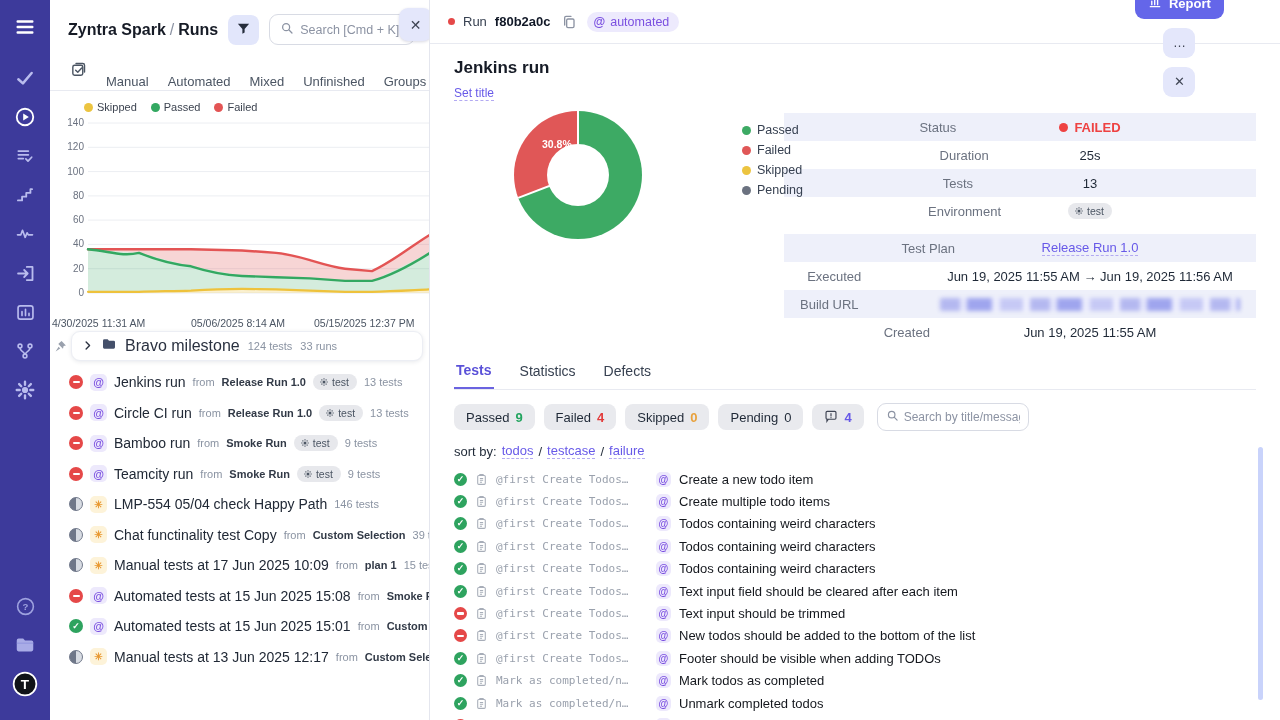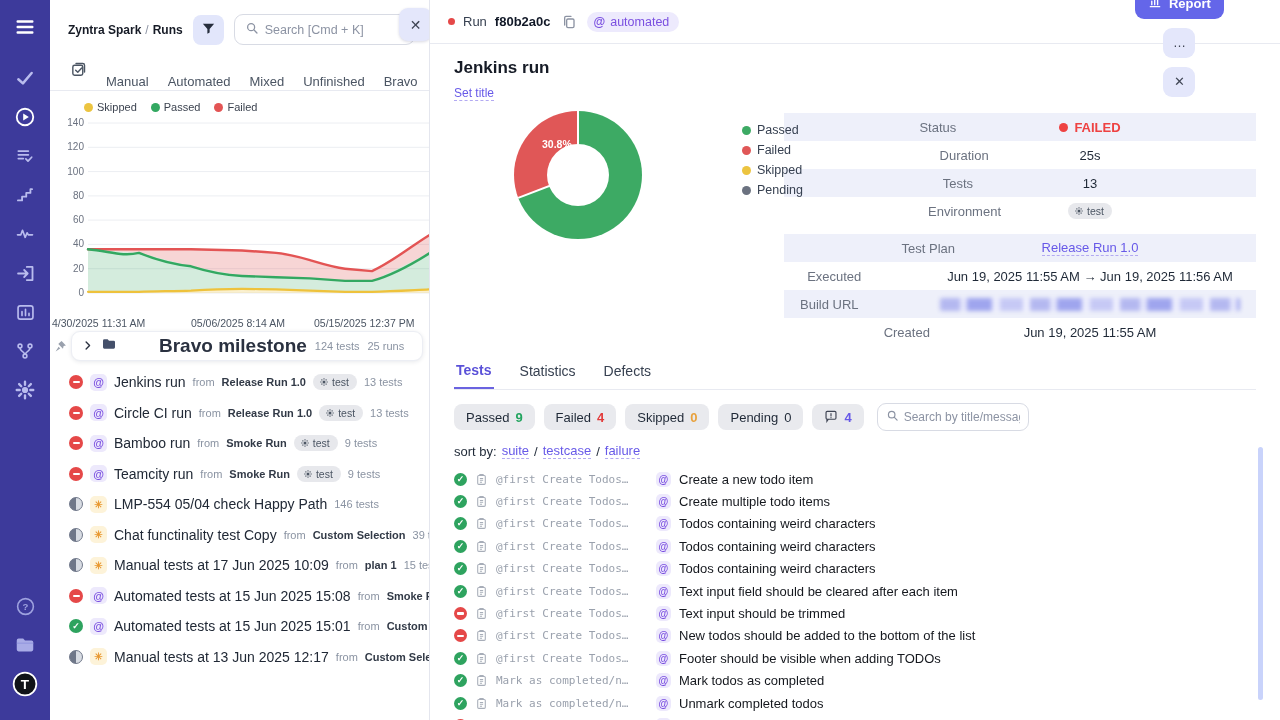--- a/index.html
+++ b/index.html
@@ -10,42 +10,42 @@
   
   .sidebar { width:50px; background:#3d3a9b; display:flex; flex-direction:column; align-items:center; padding:14px 0 10px; flex:0 0 50px; }
   .sb-icon { width:26px; height:26px; display:flex; align-items:center; justify-content:center; margin-bottom:13px; cursor:pointer; }
   .sb-icon svg { display:block; }
   .sb-spacer { flex:1; }
   .sb-gap { height:12px; }
 
   
   .left-panel { width:380px; flex:0 0 380px; border-right:1px solid #e4e6ee; position:relative; background:#fff; overflow:hidden; }
   .lp-header { display:flex; align-items:center; padding:14px 14px 0 18px; gap:10px; position:relative; }
-  .lp-title { font-size:12px; font-weight:bold; color:#161b26; white-space:nowrap; }
+  .lp-title { font-size:16px; font-weight:bold; color:#161b26; white-space:nowrap; }
   .lp-title .sep { color:#8c93a3; font-weight:normal; padding:0 4px; }
   .filter-btn { width:31px; height:30px; border:none; background:#e2e6fb; border-radius:8px; display:flex; align-items:center; justify-content:center; cursor:pointer; flex:0 0 auto; }
   .search-box { flex:1; height:31px; border:1px solid #d8dbe4; border-radius:9px; display:flex; align-items:center; padding:0 10px; gap:6px; background:#fff; min-width:0; }
   .search-box input { border:none; outline:none; font-size:12.5px; color:#374151; width:100%; background:transparent; font-family:"Liberation Sans",sans-serif; }
   .search-box input::placeholder { color:#8c93a3; }
   .collapse-btn { position:absolute; right:-3px; top:8px; width:33px; height:33px; background:#e4e7fb; border:none; border-radius:9px; font-size:14px; color:#3f4554; cursor:pointer; box-shadow:0 1px 3px rgba(40,40,90,.18); z-index:5; }
   .lp-tabs { display:flex; align-items:center; gap:19px; padding:0 14px 0 20px; height:42px; border-bottom:1px solid #e8eaf1; margin-top:4px; }
   .lp-tab { background:none; border:none; font-size:13px; color:#4b5563; cursor:pointer; font-family:"Liberation Sans",sans-serif;margin-top:24px; }
   .select-icon { display:flex; cursor:pointer; }
 
   .lp-chart { padding:10px 0 0 14px; position:relative; }
   .legend-row { display:flex; gap:14px; align-items:center; padding-left:20px; margin-bottom:2px; }
   .legend-item { display:flex; align-items:center; gap:4px; font-size:11px; color:#3c4350; }
   .dot { width:9px; height:9px; border-radius:50%; display:inline-block; }
   .x-labels { position:relative; height:16px; font-size:10.5px; color:#4b5563; }
   .x-labels span { position:absolute; top:16px; white-space:nowrap; }
 
   .folder-row { display:flex; align-items:center; margin:14px 6px 6px 4px; gap:4px; }
   .pin-icon { flex:0 0 auto; display:flex; }
   .folder-card { flex:1; background:#fff; border:1px solid #eceef4; box-shadow:0 1px 4px rgba(30,35,70,.10); border-radius:9px; height:30px; display:flex; align-items:center; gap:8px; padding:0 10px; cursor:pointer; }
-  .folder-name { font-size:19px; font-weight:bold; color:#2a3140;margin-left:34px; }
+  .folder-name { font-size:16px; font-weight:normal; color:#2a3140; }
   .folder-meta { font-size:11px; color:#8a93a2; }
 
   .runs-list { list-style:none; }
   .run-row { display:flex; align-items:center; gap:7px; height:30.5px; padding-left:19px; white-space:nowrap; overflow:hidden; cursor:pointer; }
   .st { width:14px; height:14px; border-radius:50%; flex:0 0 auto; display:flex; align-items:center; justify-content:center; color:#fff; font-size:10px; font-weight:bold; line-height:1; }
   .st-failed { background:#e54848; }
   .st-failed::before { content:""; width:7px; height:2.2px; background:#fff; border-radius:1px; }
   .st-passed { background:#2ea35f; }
   .st-passed::before { content:"✓"; font-size:9px; }
   .st-half { background:linear-gradient(90deg,#6f7789 50%,#d8dce3 50%); border:1.5px solid #6f7789; }
@@ -241,21 +241,21 @@
         <svg width="17" height="17" viewBox="0 0 24 24" fill="none" stroke="#4b5563" stroke-width="2">
             <rect x="4" y="6" width="14" height="14" rx="2.5"></rect>
             <path d="M8 13l3 3 5.5-6" stroke-linejoin="round" stroke-linecap="round"></path>
             <path d="M8.5 3.5H18a2.5 2.5 0 012.5 2.5v9.5" stroke-linecap="round"></path>
           </svg>
       </span>
       <button class="lp-tab">Manual</button>
       <button class="lp-tab">Automated</button>
       <button class="lp-tab">Mixed</button>
       <button class="lp-tab">Unfinished</button>
-      <button class="lp-tab">Bravo</button>
+      <button class="lp-tab">Groups</button>
     </div>
 
     <div class="lp-chart">
       <div class="legend-row">
         <span class="legend-item">
             <span class="dot" style="background:#ecc440"></span>
             <span>Skipped</span>
           </span>
         <span class="legend-item">
             <span class="dot" style="background:#33a861"></span>
@@ -309,21 +309,21 @@
       </span>
       <div class="folder-card">
         <span><svg width="11" height="11" viewBox="0 0 24 24" fill="none" stroke="#2a3140" stroke-width="3" stroke-linecap="round" stroke-linejoin="round">
               <path d="M9 4.5l7.5 7.5L9 19.5"></path>
             </svg></span>
         <span><svg width="16" height="16" viewBox="0 0 24 24">
               <path d="M3 7a2 2 0 012-2h5l2 2h7a2 2 0 012 2v8a2 2 0 01-2 2H5a2 2 0 01-2-2z" fill="#44506a"></path>
             </svg></span>
         <span class="folder-name">Bravo milestone</span>
         <span class="folder-meta">124 tests</span>
-        <span class="folder-meta">25 runs</span>
+        <span class="folder-meta">33 runs</span>
       </div>
     </div>
 
     <ul class="runs-list">
       <li class="run-row">
         <span class="st st-failed"></span>
           <span class="ti ti-auto">@</span>
         <span class="run-name">Jenkins run</span>
         <span class="run-from">from</span>
           <span class="run-plan">Release Run 1.0</span>
@@ -586,21 +586,21 @@
           <span><svg width="13" height="13" viewBox="0 0 24 24" fill="none" stroke="#8c93a3" stroke-width="2.2" stroke-linecap="round">
                 <circle cx="10.5" cy="10.5" r="6"></circle>
                 <path d="M15.5 15.5L20.5 20.5"></path>
               </svg></span>
           <input type="text" placeholder="Search by title/message" style="">
         </div>
       </div>
 
       <div class="sort-row">
         <span>sort by:</span>
-        <a class="sort-link">suite</a>
+        <a class="sort-link">todos</a>
         <span>/</span>
         <a class="sort-link">testcase</a>
         <span>/</span>
         <a class="sort-link">failure</a>
       </div>
 
       <ul class="tests-list">
         <li class="test-row">
           <span class="st st-passed"></span>
           <span class="clip-icon">

